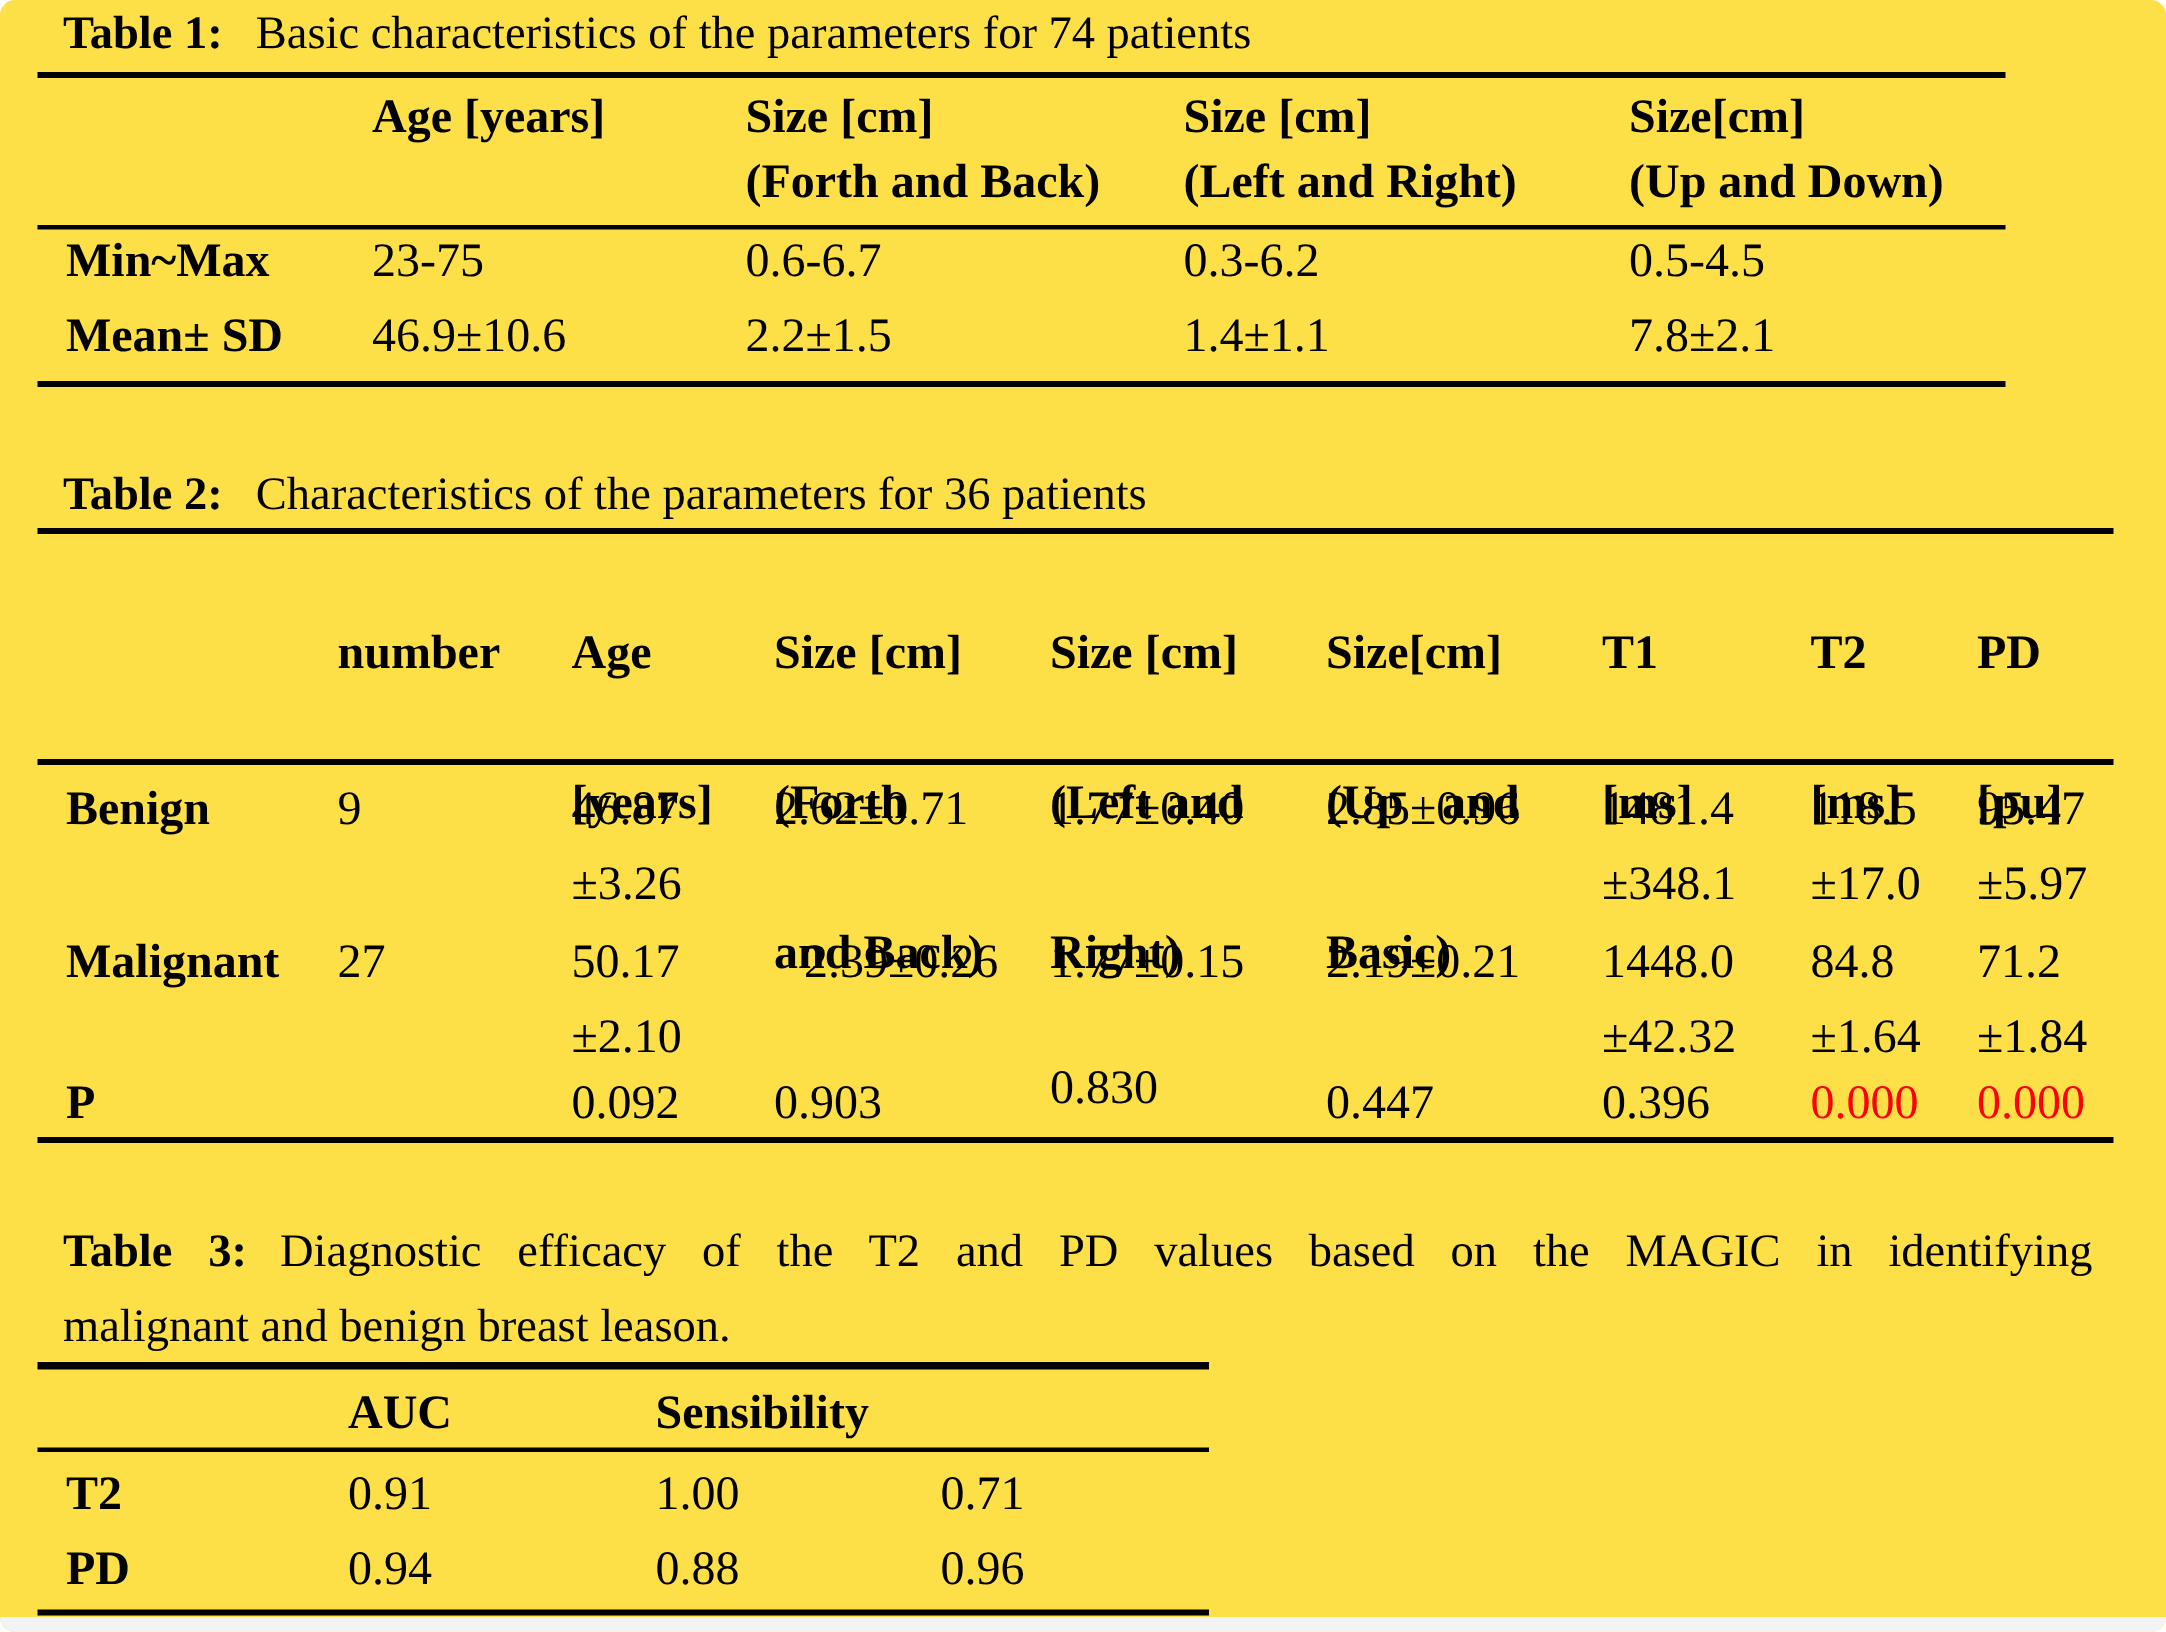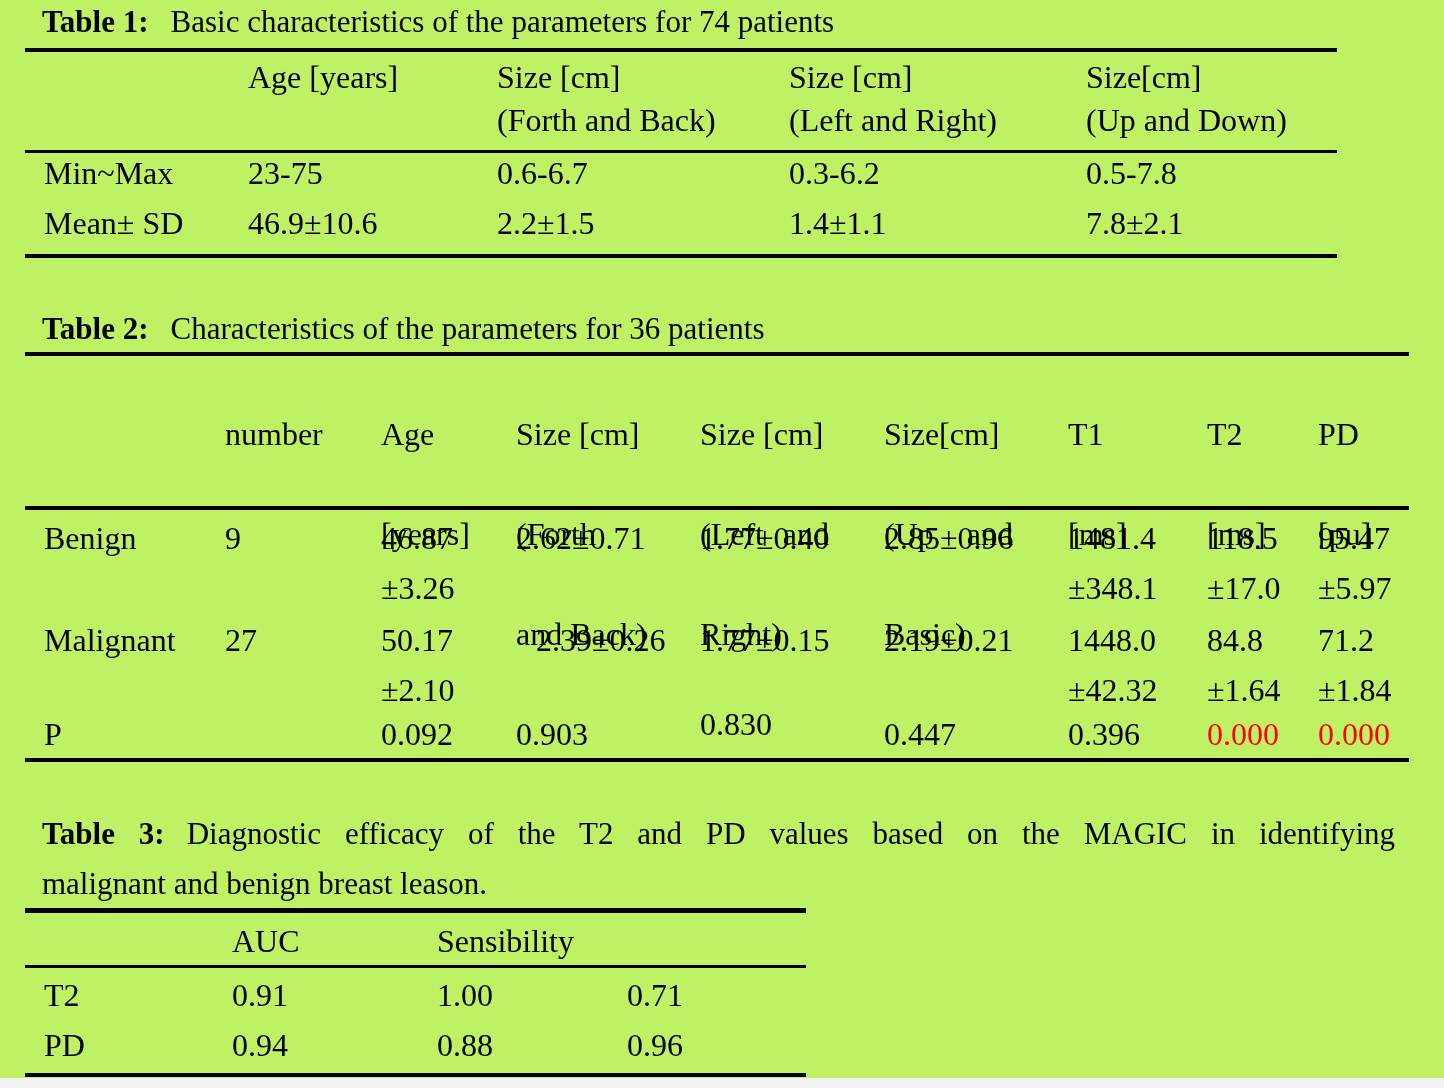--- a/index.html
+++ b/index.html
@@ -1,22 +1,23 @@
 <!DOCTYPE html>
 <html><head>
 <meta charset="utf-8">
 <style>
   html,body{margin:0;padding:0;background:#ffffff;}
   .page{
     position:relative;
     width:1444px;height:1088px;
-    background:#bef264;
+    background:#fde047;
     color:#000000;
     font-family:"Liberation Serif","DejaVu Serif",serif;
     overflow:hidden;
+    border-radius:10px;
   }
   .caption{
     position:absolute;
     font-size:31px;
     line-height:40px;
     white-space:nowrap;
   }
   .cap-label{font-weight:bold;margin-right:22px;}
   .caption3{
     position:absolute;
@@ -24,21 +25,21 @@
     line-height:50px;
   }
   .jcap{text-align:justify;text-align-last:justify;}
   .rule{position:absolute;background:#000000;}
   .cell{
     position:absolute;
     font-size:32px;
     line-height:50px;
     white-space:pre-line;
   }
-  .bold{font-weight:normal;}
+  .bold{font-weight:bold;}
   .t1head{line-height:43px;}
   .jline{width:129px;text-align:justify;text-align-last:justify;}
   .red{color:#fe0000;}
   .bottom-strip{position:absolute;left:0;top:1078px;width:1444px;height:10px;background:#f3f3f3;}
 </style>
 </head>
 <body>
 
 <div class="page">
 
@@ -55,21 +56,21 @@
 (Left and Right)</div>
   <div class="cell bold t1head" style="left:1086px;top:56px">Size[cm]
 (Up and Down)</div>
 
   <div class="rule" style="left:25px;top:150px;width:1312px;height:3px"></div>
 
   <div class="cell bold" style="left:44px;top:148px">Min~Max</div>
   <div class="cell" style="left:248px;top:148px">23-75</div>
   <div class="cell" style="left:497px;top:148px">0.6-6.7</div>
   <div class="cell" style="left:789px;top:148px">0.3-6.2</div>
-  <div class="cell" style="left:1086px;top:148px">0.5-7.8</div>
+  <div class="cell" style="left:1086px;top:148px">0.5-4.5</div>
 
   <div class="cell bold" style="left:44px;top:198px">Mean± SD</div>
   <div class="cell" style="left:248px;top:198px">46.9±10.6</div>
   <div class="cell" style="left:497px;top:198px">2.2±1.5</div>
   <div class="cell" style="left:789px;top:198px">1.4±1.1</div>
   <div class="cell" style="left:1086px;top:198px">7.8±2.1</div>
 
   <div class="rule" style="left:25px;top:254px;width:1312px;height:4px"></div>
 
   <div class="caption" style="left:42px;top:309px">

